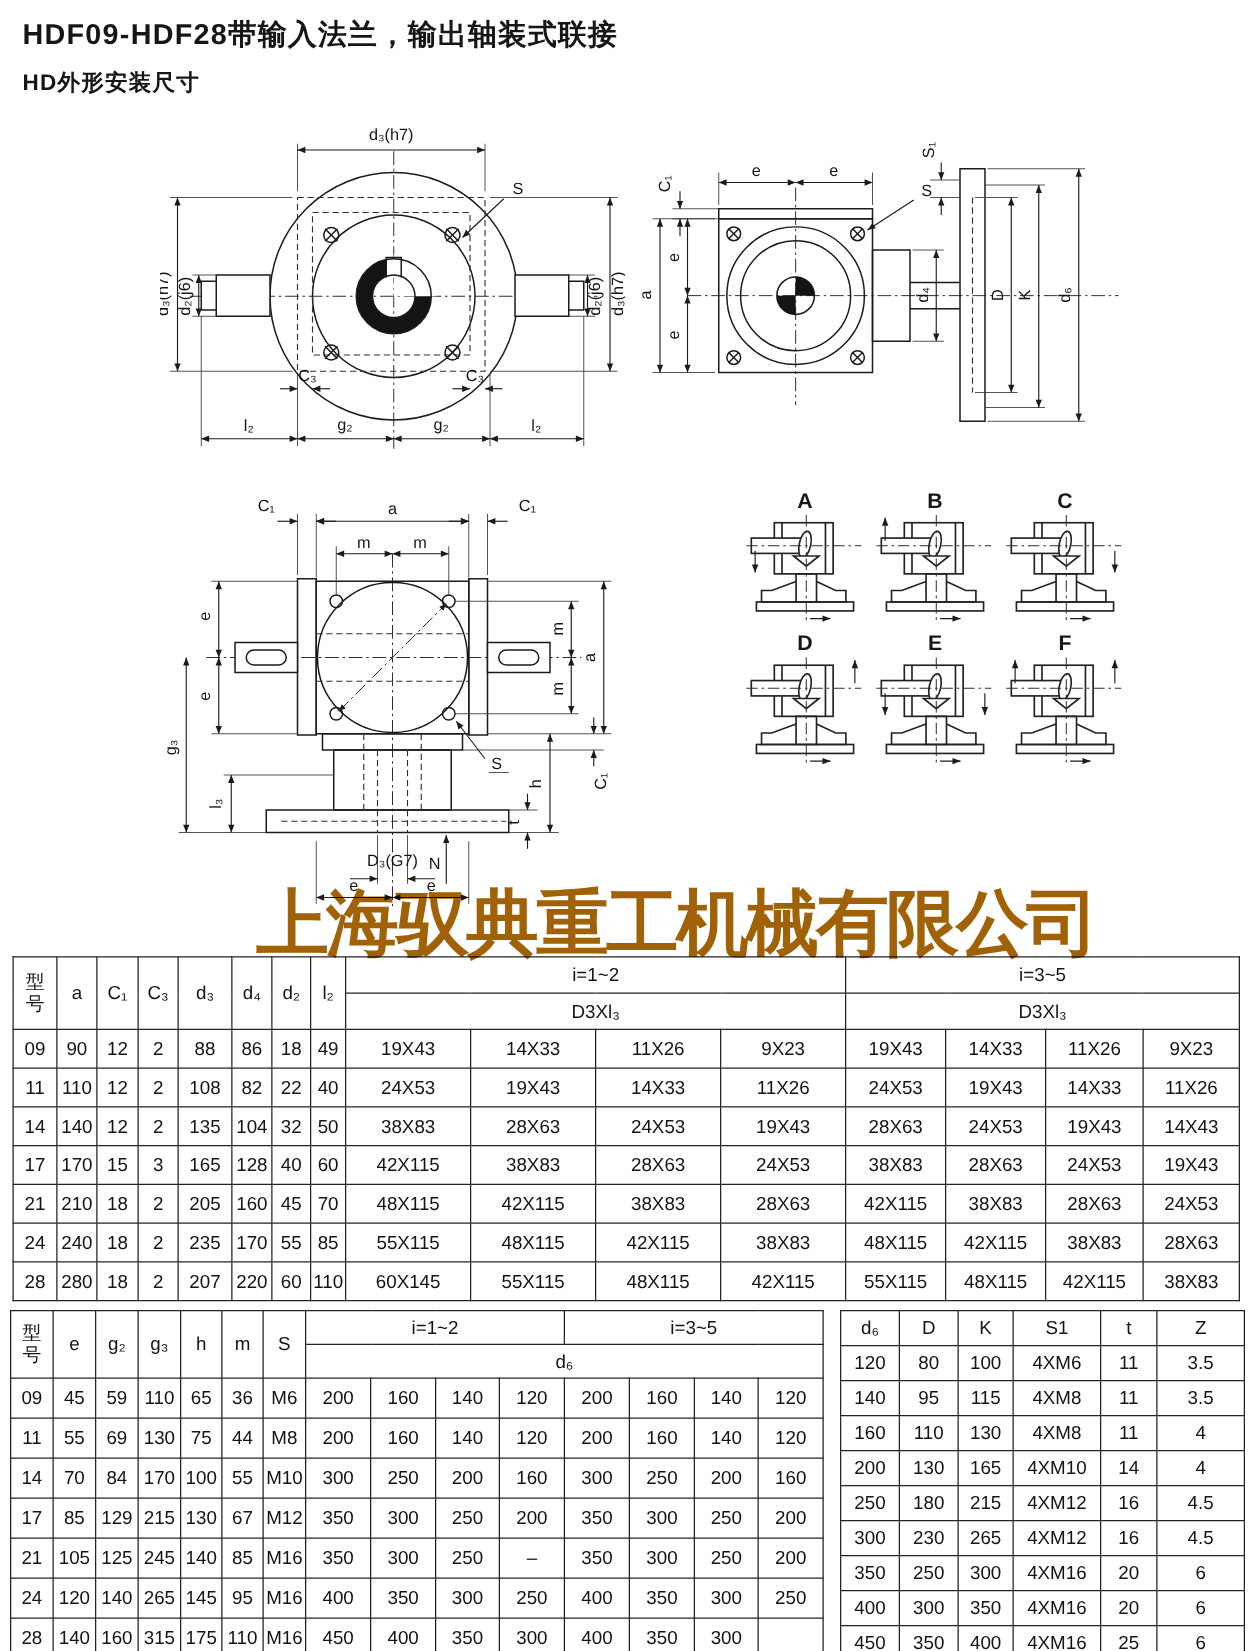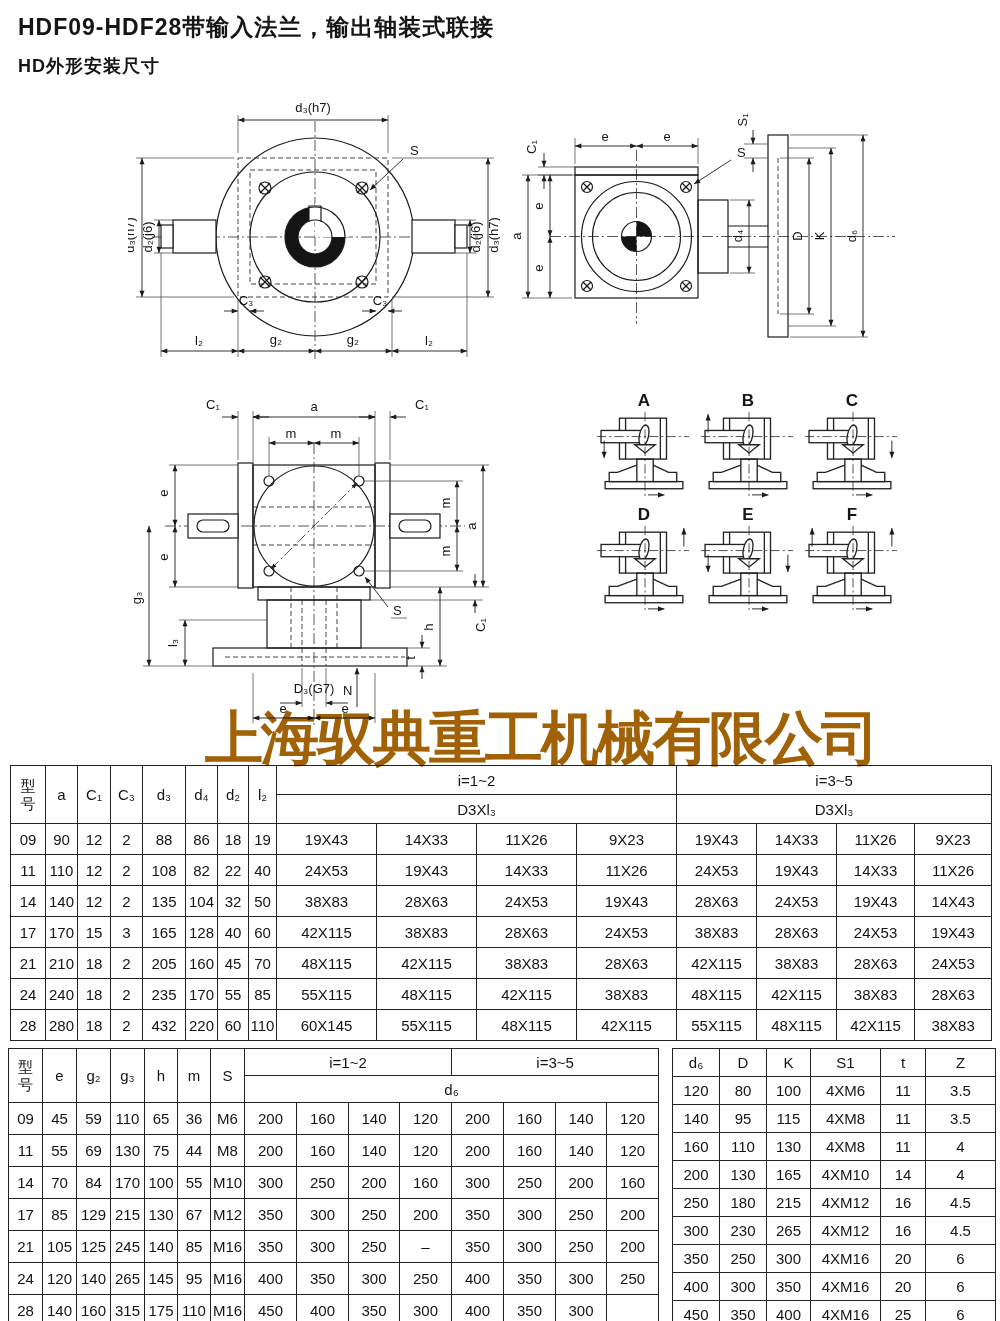--- a/index.html
+++ b/index.html
@@ -445,21 +445,21 @@
       </thead>
       <tbody>
         <tr>
           <td>09</td>
           <td>90</td>
           <td>12</td>
           <td>2</td>
           <td>88</td>
           <td>86</td>
           <td>18</td>
-          <td>19</td>
+          <td>49</td>
           <td>19X43</td>
           <td>14X33</td>
           <td>11X26</td>
           <td>9X23</td>
           <td>19X43</td>
           <td>14X33</td>
           <td>11X26</td>
           <td>9X23</td>
         </tr>
         <tr>
@@ -550,21 +550,21 @@
           <td>48X115</td>
           <td>42X115</td>
           <td>38X83</td>
           <td>28X63</td>
         </tr>
         <tr>
           <td>28</td>
           <td>280</td>
           <td>18</td>
           <td>2</td>
-          <td>432</td>
+          <td>207</td>
           <td>220</td>
           <td>60</td>
           <td>110</td>
           <td>60X145</td>
           <td>55X115</td>
           <td>48X115</td>
           <td>42X115</td>
           <td>55X115</td>
           <td>48X115</td>
           <td>42X115</td>

